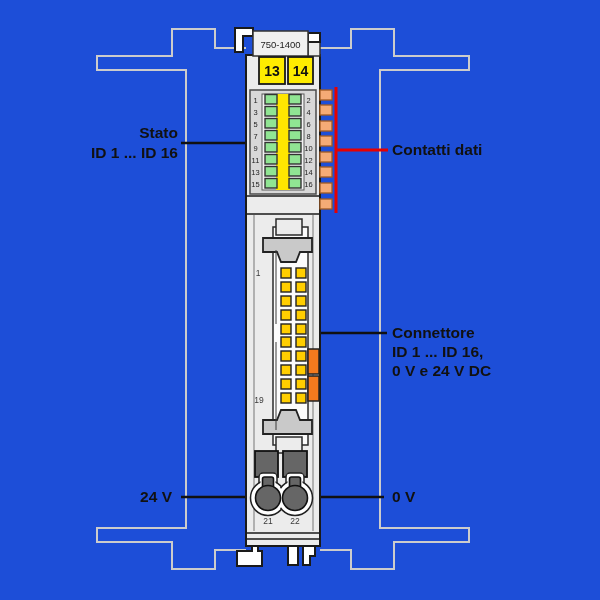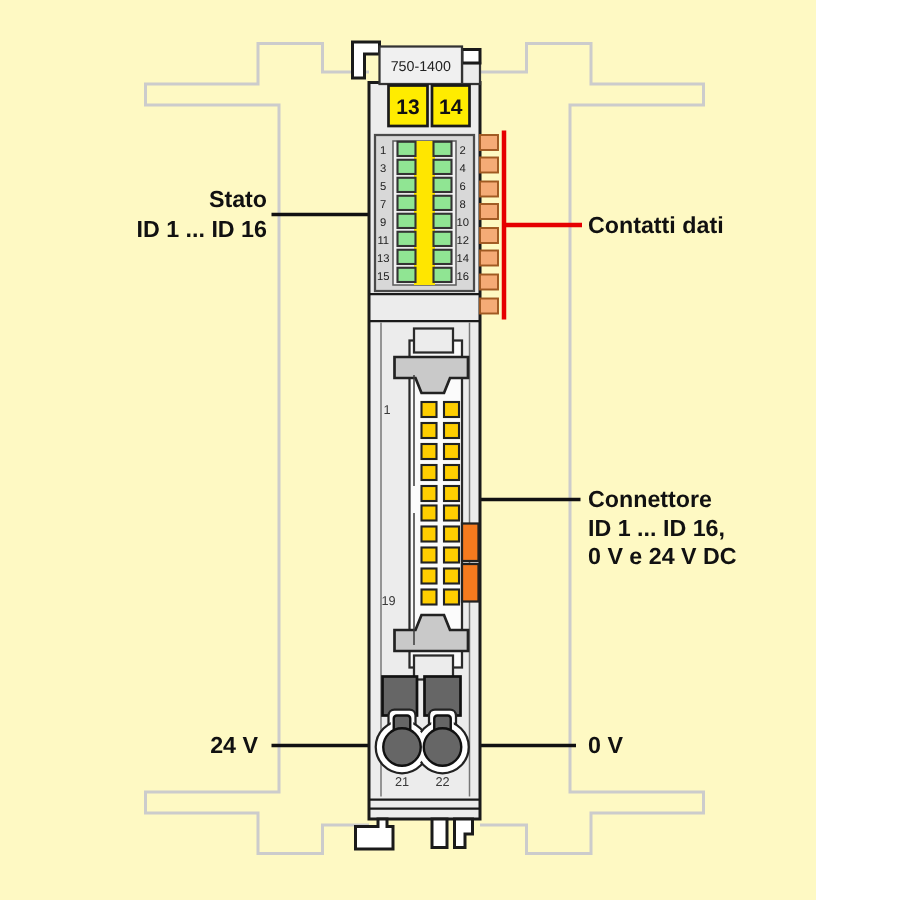--- a/index.html
+++ b/index.html
@@ -3,21 +3,21 @@
 <meta charset="utf-8">
 <style>
   :root{
     --yellow:#ffec00; --led-green:#90e593; --led-strip-yellow:#ffe600;
     --pin-yellow:#ffce00; --contact-orange:#f5ab76; --latch-orange:#f57a1e;
     --body-gray:#ececec; --panel-gray:#d8d8d8; --dark-gray:#666666;
     --latch-gray:#c9c9c9; --neighbor-outline:#cccccc; --callout-red:#e60000;
     --outline:#1a1a1a; --text:#111111;
   }
   html,body{margin:0;padding:0;background:#fff;}
-  .canvas{position:relative;width:544px;height:600px;background:#fef9c3;overflow:hidden;}
+  .canvas{position:relative;width:600px;height:600px;background:#1d4ed8;overflow:hidden;}
   svg{display:block;}
   text{font-family:"Liberation Sans",sans-serif;}
   .neighbor{fill:none;stroke:var(--neighbor-outline);stroke-width:2;}
   .body{fill:var(--body-gray);stroke:var(--outline);stroke-width:2;}
   .whitepart{fill:#ffffff;stroke:var(--outline);stroke-width:2;}
   .topbox{fill:#f0f0f0;stroke:#333;stroke-width:1.5;}
   .steppart{fill:var(--body-gray);stroke:#333;stroke-width:1.5;}
   .ybox{fill:var(--yellow);stroke:var(--outline);stroke-width:1.8;}
   .panel{fill:var(--panel-gray);stroke:#4a4a4a;stroke-width:1.5;}
   .panel-inner{fill:#f2f2f2;stroke:#5a5a5a;stroke-width:1;}

